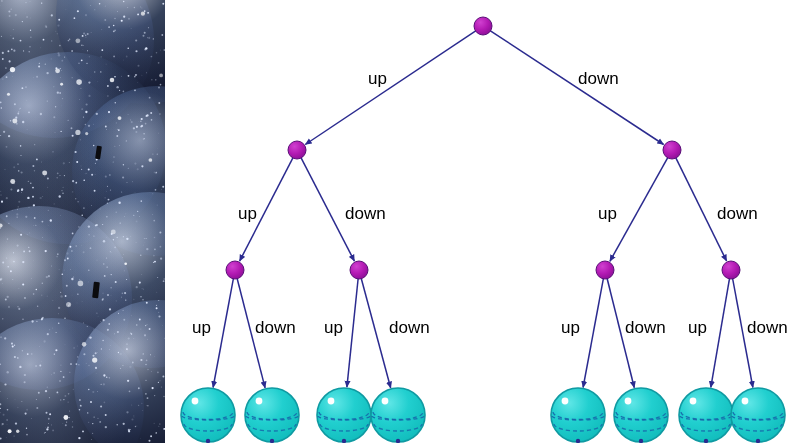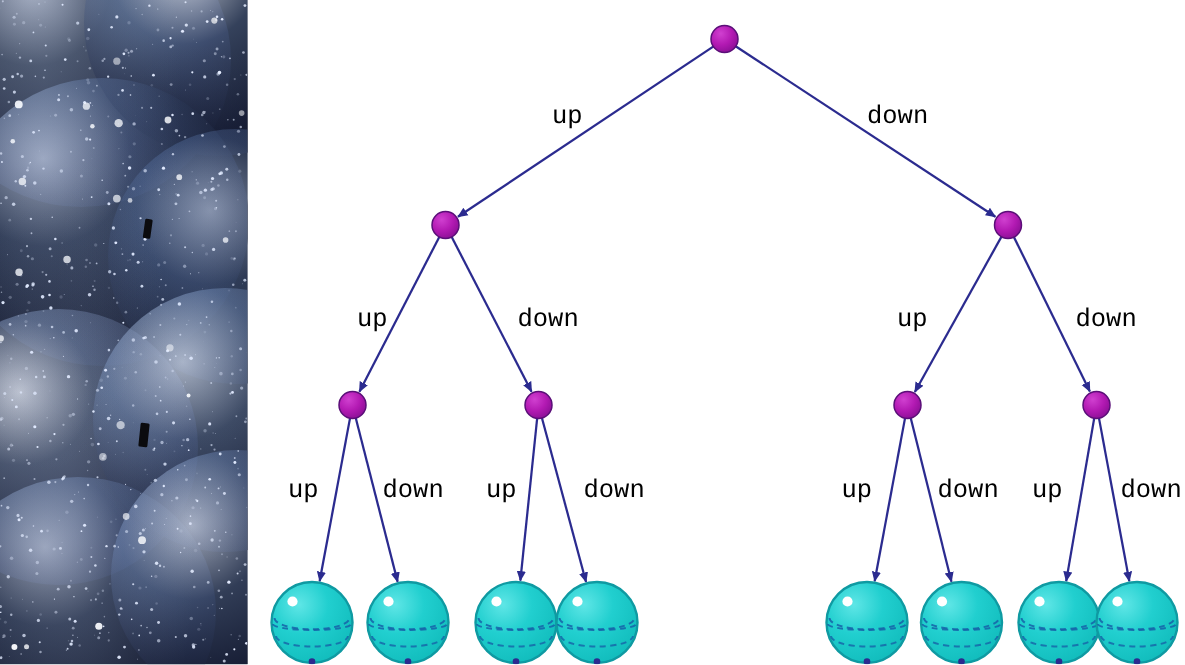--- a/index.html
+++ b/index.html
@@ -40,21 +40,21 @@
   #sheen{position:absolute;left:0;top:0;width:165px;height:443px;pointer-events:none;
       background:
         radial-gradient(ellipse at 18% 12%, rgba(190,210,245,.16) 0%, rgba(0,0,0,0) 48%),
         radial-gradient(ellipse at 82% 46%, rgba(160,190,235,.12) 0%, rgba(0,0,0,0) 52%),
         radial-gradient(ellipse at 30% 78%, rgba(200,215,248,.14) 0%, rgba(0,0,0,0) 50%);}
   .nub{position:absolute;background:#0b0b0e;border-radius:1px;}
 
   
   #tree{position:absolute;left:0;top:0;width:790px;height:443px;}
   .lbl{position:absolute;color:#000;font-size:17px;line-height:17px;white-space:nowrap;
-       font-family:Liberation Mono, monospace;}
+       font-family:Liberation Sans, sans-serif;}
 </style>
 </head>
 <body>
 
 <div id="stage">
 
   <div id="photo">
     <div class="bub b1"></div>
     <div class="bub b2"></div>
     <div class="bub b3"></div>

